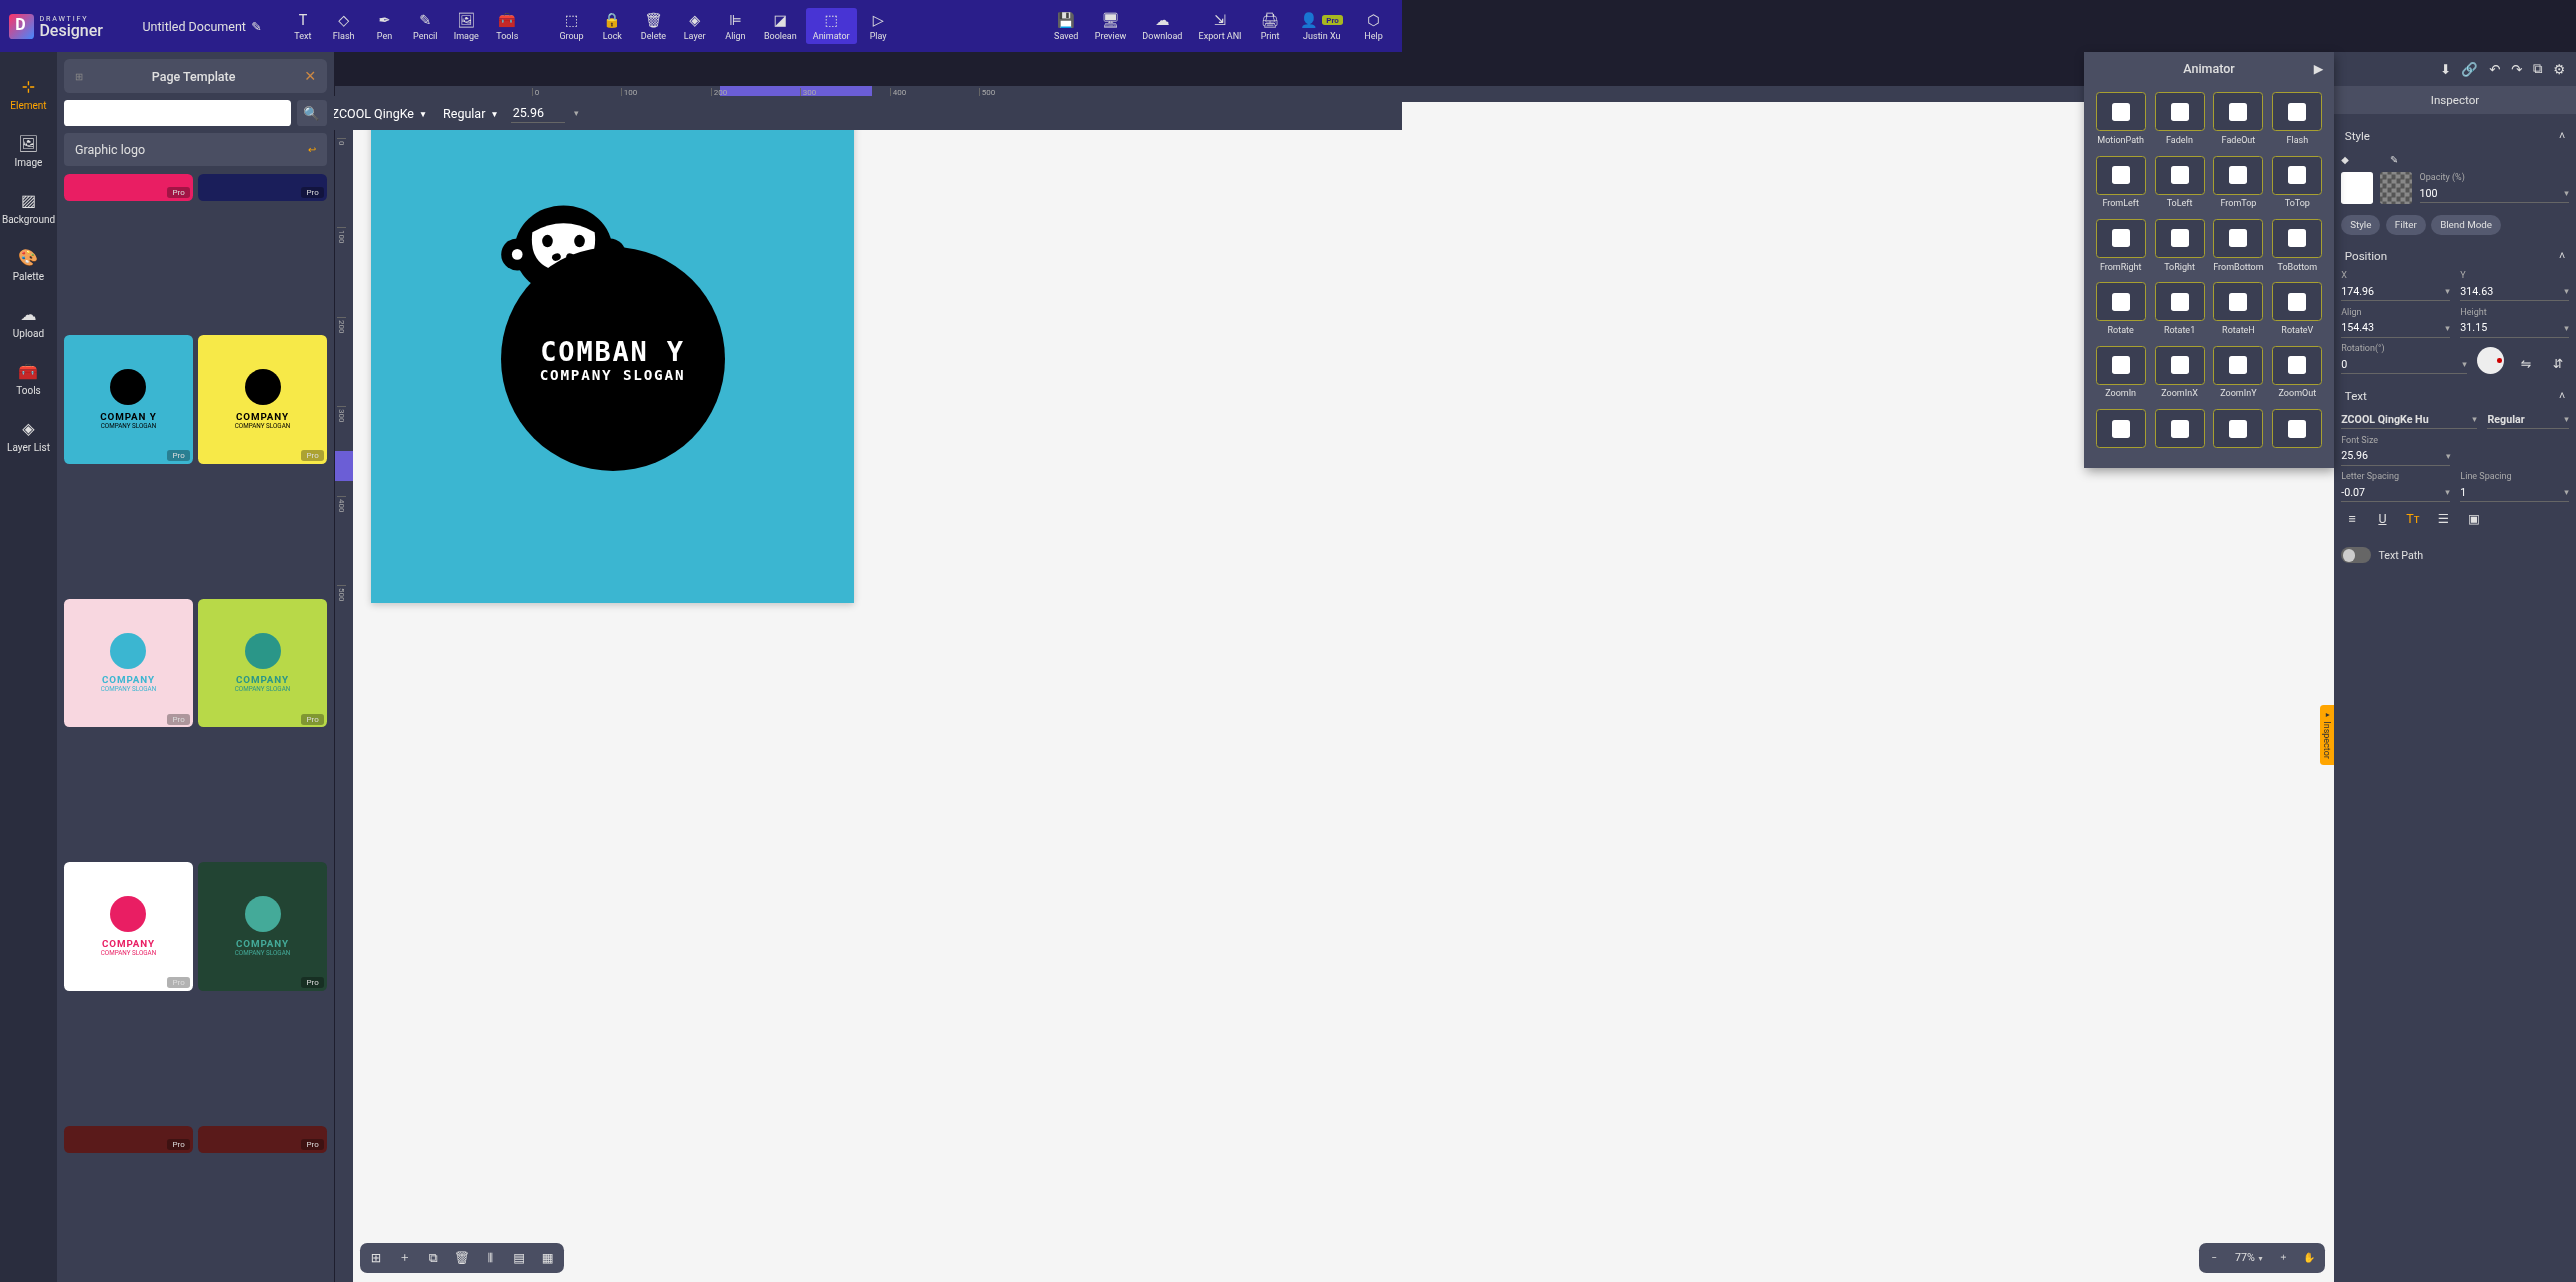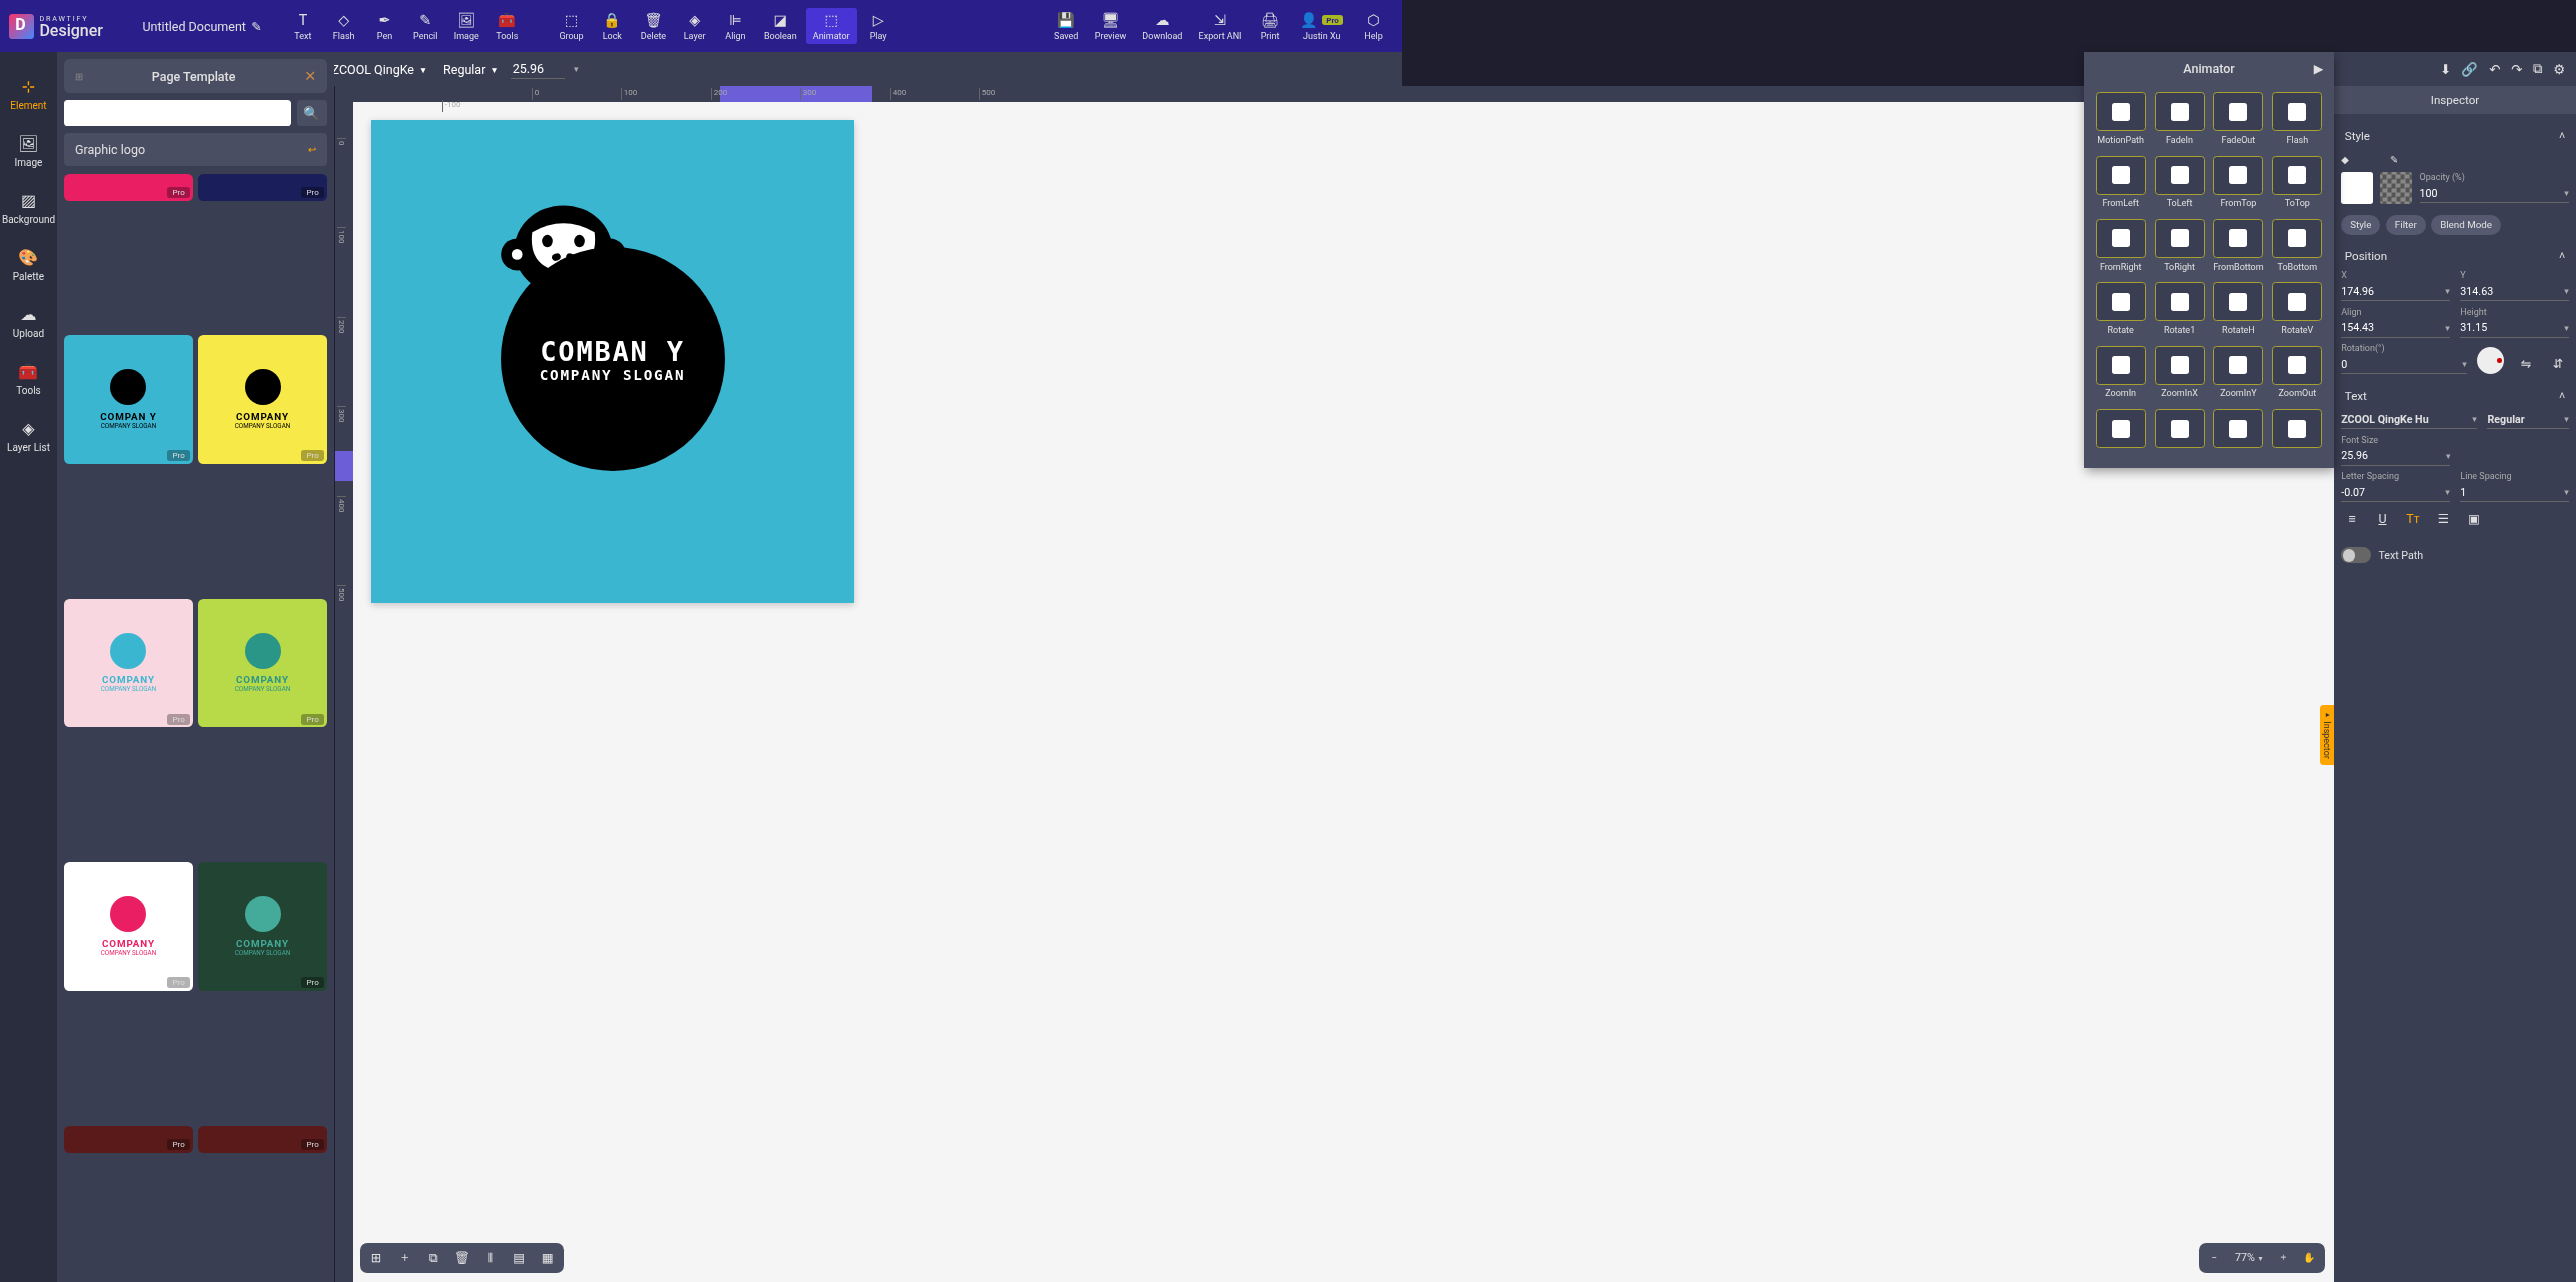--- a/index.html
+++ b/index.html
@@ -16,21 +16,21 @@
 .doc-title { display:flex; align-items:center; gap:5.4px; margin-right:18px; font-size:12.5px; }
 .menu-items { display: flex; gap: 1.8px; }
 .menu-item { display:flex; flex-direction:column; align-items:center; justify-content:center; padding: 3.6px 7.2px; cursor:pointer; border-radius:2.7px; min-width:39px;}
 .menu-item.active { background: #4834d4; }
 .menu-item .icon { font-size: 14.3px; margin-bottom:1.8px; height:18px; display:flex; align-items:center;}
 .menu-item .label { font-size: 9px; }
 .spacer { flex: 1; }
 .pro-badge { background:#a8b820; color:#2a1e8a; font-size:8px; padding:0.9px 4.5px; border-radius:2.7px; font-weight:bold;}
 
 
-.tool-bar { background: #3a3e52; height: 34px; display: flex; align-items: center; padding: 0 9px; gap: 9px; position:relative; z-index:5;}
+.tool-bar { background: #3a3e52; height: 34px; display: flex; align-items: center; padding: 0 9px; gap: 9px; position:relative; z-index:5;margin-top:44px;}
 .tool-bar .ruler-label{ width:54px; font-size:9px; color:#aaa; padding-left:4.5px;}
 .tb-item { display:flex; align-items:center; justify-content:center; width:23px; height:23px; cursor:pointer; border-radius:2.7px; font-size:13.4px;}
 .color-swatch { width:19.7px; height:19.7px; background:#fff; border-radius:1.8px;}
 .color-swatch.checker { background: repeating-conic-gradient(#888 0% 25%, #ccc 0% 50%) 50% / 9px 9px; }
 .font-select { background:transparent; color:#fff; border:none; font-size:12.5px; font-family: monospace; display:flex; align-items:center; gap:5.4px; cursor:pointer; padding: 0 3.6px;}
 .font-size-box { background:transparent; border:none; border-bottom:0.9px solid #666; color:#fff; width:54px; font-size:12.5px; padding:1.8px;}
 
 
 .left-rail { position: absolute; left:0; top:52px; bottom:0; width:57px; background:#2a2d3e; display:flex; flex-direction:column; padding-top:18px; gap:9px; z-index:8;}
 .rail-item { display:flex; flex-direction:column; align-items:center; gap:3.6px; padding:7.2px 0; cursor:pointer;}

